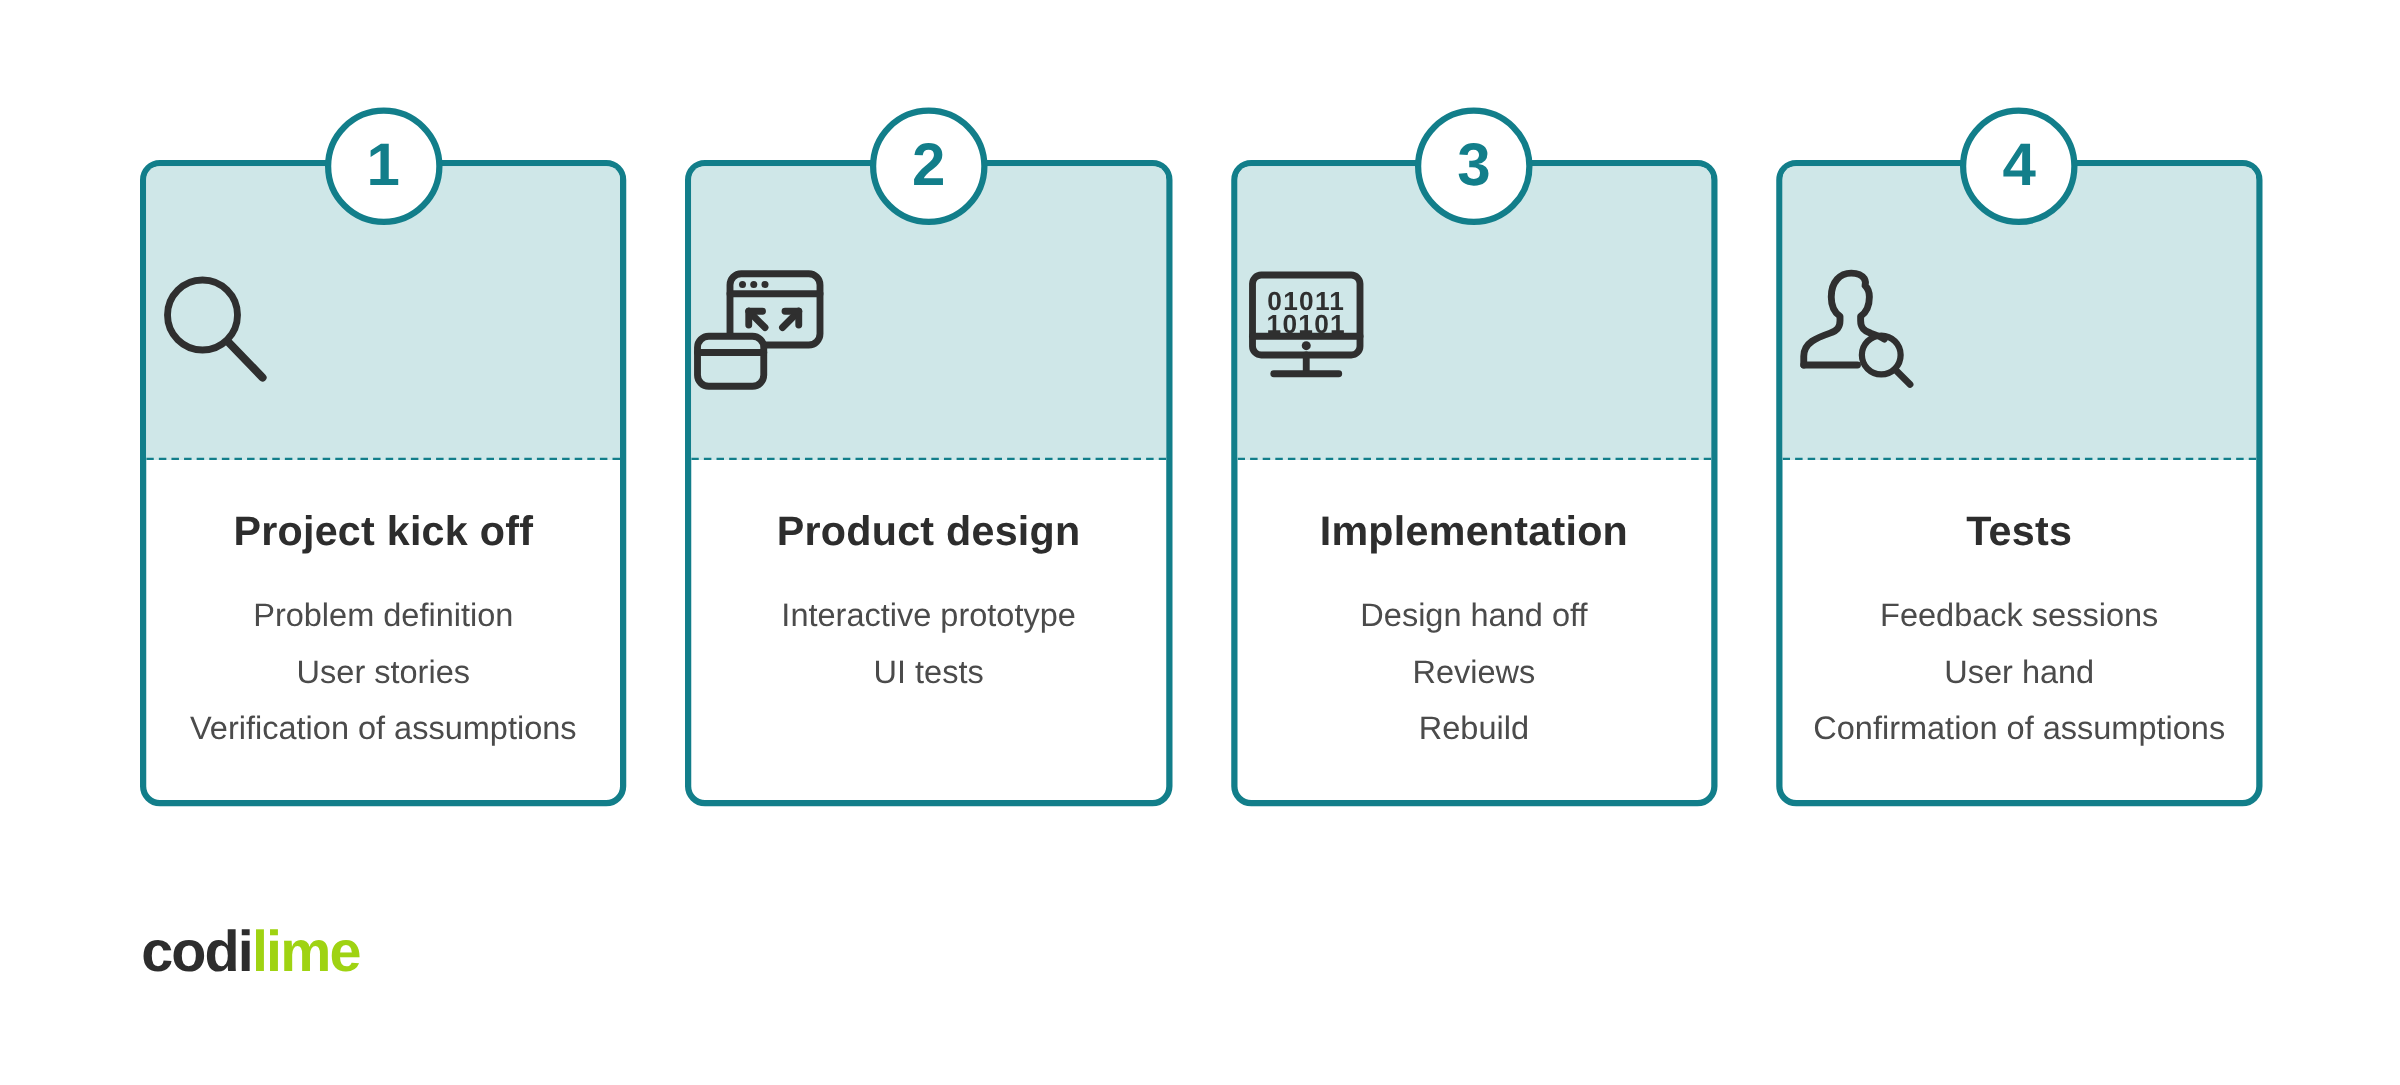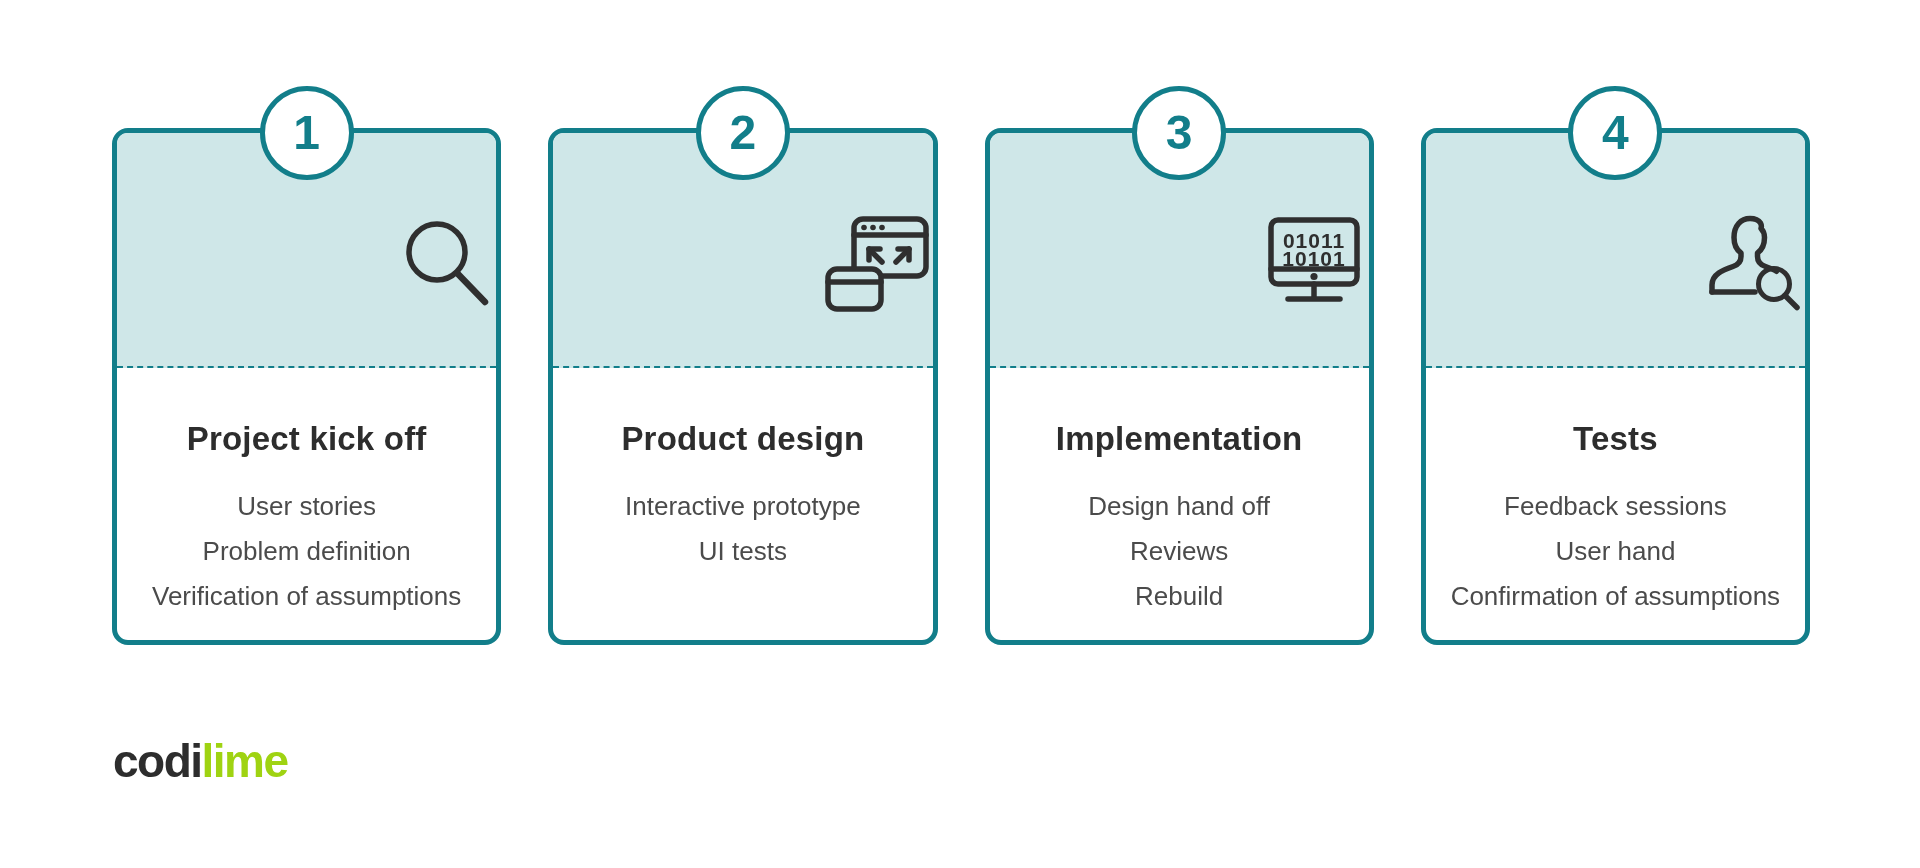--- a/index.html
+++ b/index.html
@@ -34,25 +34,25 @@
     display:flex;align-items:center;justify-content:center;
     z-index:3;
   }
   .badge span{
     color:var(--teal);font-size:48px;font-weight:700;line-height:1;
   }
   .card-top{
     height:235px;background:var(--light-teal);
     border-bottom:2px dashed var(--teal);
     border-radius:10px 10px 0 0;
-    display:flex;align-items:center;justify-content:flex-end;
+    display:flex;align-items:center;justify-content:flex-start;
   }
   .card-top svg{margin-top:26px;}
   .card-body{
-    padding-top:52px;text-align:center;
+    padding-top:38px;text-align:center;
   }
   .title{
     font-size:33px;font-weight:700;color:var(--title-dark);
     letter-spacing:0.2px;
   }
   .items{margin-top:26px;}
   .item{
     font-size:26px;line-height:45px;color:var(--item-gray);
     white-space:nowrap;
   }
@@ -89,22 +89,22 @@
     </div>
     <div class="card-top">
       <svg width="104" height="100" viewBox="0 0 104 100">
         <circle class="icon-stroke" cx="45" cy="39" r="28"></circle>
         <line class="icon-stroke" x1="66" y1="61" x2="93" y2="89" style="stroke-width:6.5"></line>
       </svg>
     </div>
     <div class="card-body">
       <h2 class="title">Project kick off</h2>
       <div class="items">
+        <div class="item">Problem definition</div>
         <div class="item">User stories</div>
-        <div class="item">Problem definition</div>
         <div class="item">Verification of assumptions</div>
       </div>
     </div>
   </div>
 
   <div class="card">
     <div class="badge">
       <span>2</span>
     </div>
     <div class="card-top">

